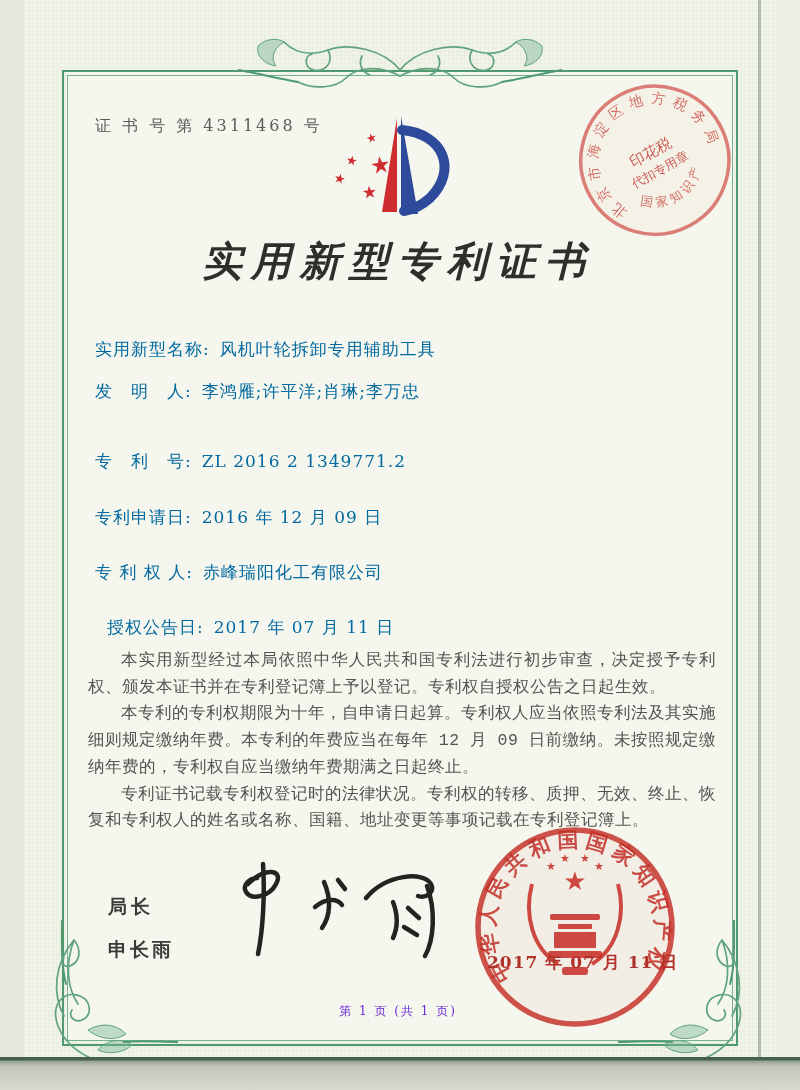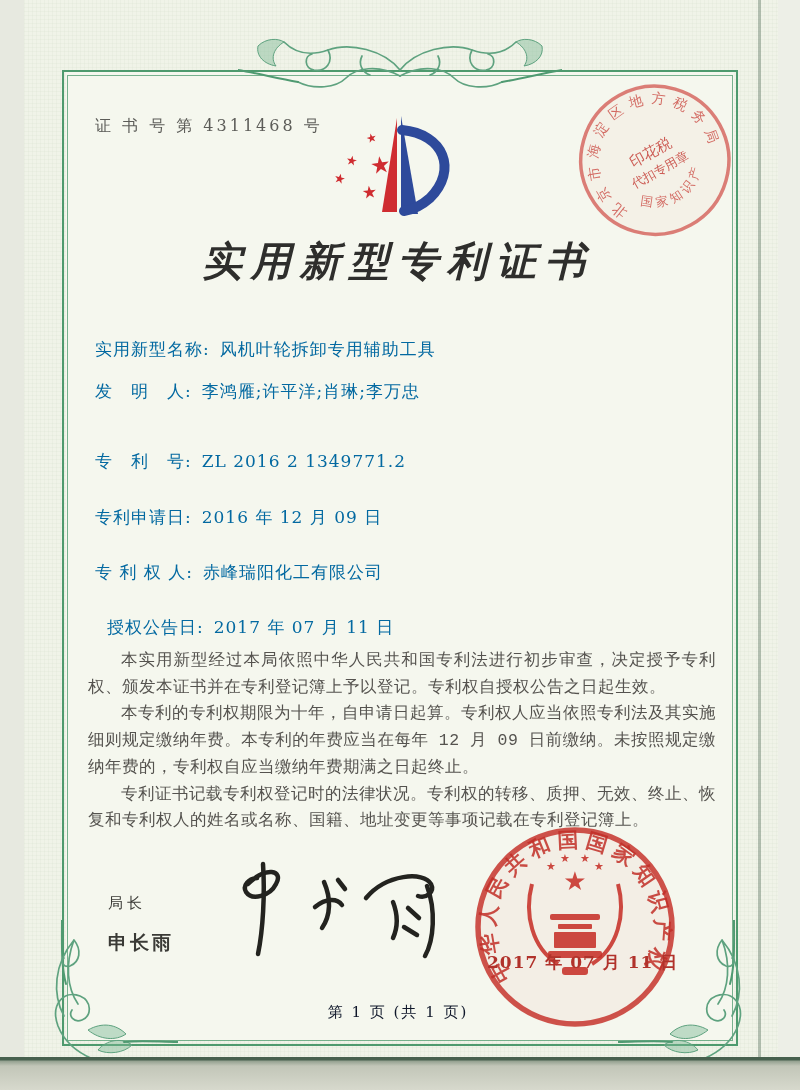--- a/index.html
+++ b/index.html
@@ -51,38 +51,38 @@
   .field .lbl{margin-right:10px;}
 
   
   .body-text{position:absolute;left:88px;top:648px;width:628px;z-index:4;}
   .body-text p{margin:0;text-indent:2em;font-size:16.5px;line-height:1.62;color:#55534f;
     letter-spacing:.5px;text-align:justify;font-family:Liberation Mono, monospace;}
 
   
   .officer{position:absolute;left:108px;top:894px;z-index:4;color:#3a3a36;
     font-family:"DejaVu Sans","Liberation Sans",sans-serif;}
-  .officer .role{font-size:15px;letter-spacing:4px;font-weight:400;}
+  .officer .role{font-size:19px;letter-spacing:4px;font-weight:700;}
   .officer .name{font-size:19px;letter-spacing:3px;font-weight:700;margin-top:17px;}
   .signature{position:absolute;left:218px;top:854px;z-index:4;}
   .signature path{fill:none;stroke:#23231f;stroke-width:4.5;stroke-linecap:round;stroke-linejoin:round;}
 
   
   .seal{position:absolute;left:466px;top:818px;z-index:5;}
   .seal-date{position:absolute;left:487px;top:951px;z-index:6;color:#b1322b;
     font-size:17px;letter-spacing:1px;font-weight:700;}
   .stamp{position:absolute;left:573px;top:78px;z-index:5;transform:rotate(-29deg);}
   .ring-text{fill:rgba(193,46,39,.85);font-size:21px;letter-spacing:6px;font-weight:700;}
   .stamp-arc-top{fill:rgba(198,55,48,.72);font-size:14px;letter-spacing:7px;}
   .stamp-arc-bottom{fill:rgba(198,55,48,.72);font-size:12.5px;letter-spacing:4px;}
   .stamp-center{fill:rgba(193,50,44,.78);text-anchor:middle;}
   .emblem{fill:rgba(198,49,41,.88);}
 
   .footer{position:absolute;left:62px;top:1003px;width:672px;text-align:center;
-    font-size:15px;letter-spacing:2px;color:#0f172a;z-index:4;}
+    font-size:12px;letter-spacing:2px;color:#6d28d9;z-index:4;}
 </style>
 </head>
 <body>
 
 <div class="page">
 
   <div class="paper"></div>
   <div class="inner-tint"></div>
 
   <div class="frame"></div>

